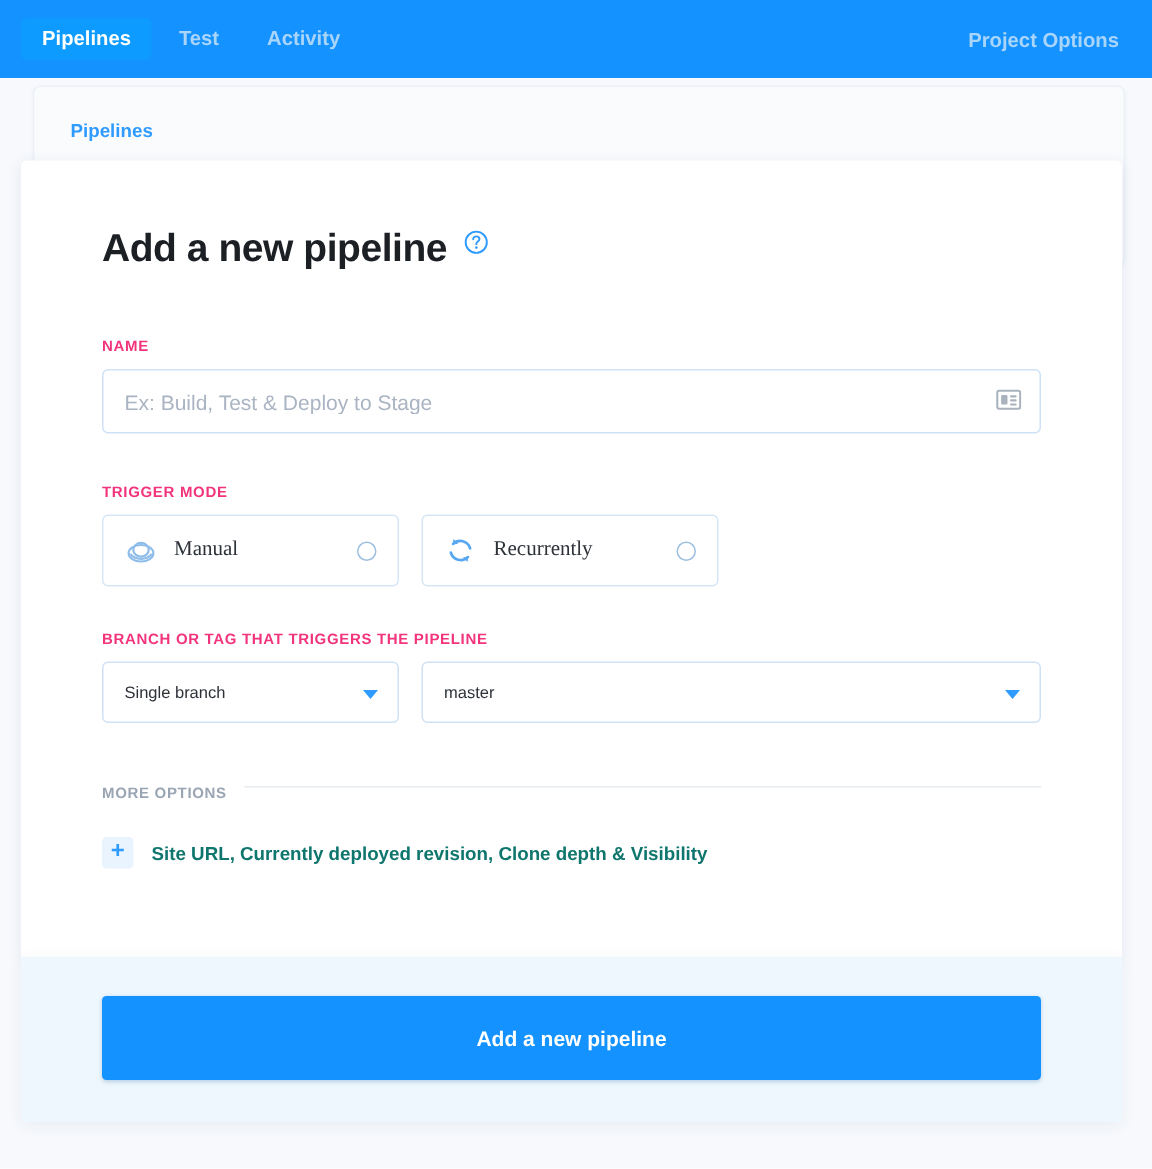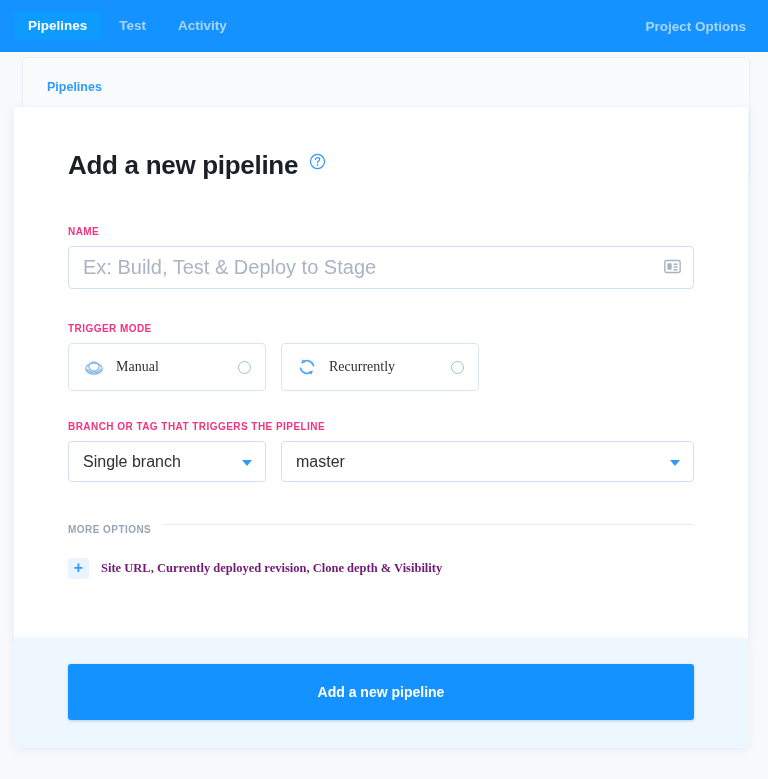--- a/index.html
+++ b/index.html
@@ -133,21 +133,21 @@
     height: 43px;
     margin-bottom: 34px;
   }
   .name-input {
     width: 100%;
     height: 43px;
     border: 1px solid #cfe2f5;
     border-radius: 4px;
     background: #fff;
     font-family: "Liberation Sans", sans-serif;
-    font-size: 20px;
+    font-size: 14px;
     color: #39404a;
     padding: 0 40px 0 14px;
     outline: none;
   }
   .name-input::placeholder { color: #aab4c2; }
   .name-icon {
     position: absolute;
     right: 13px;
     top: 13px;
     width: 17px;
@@ -206,21 +206,21 @@
     border-radius: 4px;
     background: #fff;
     display: flex;
     align-items: center;
     padding: 0 28px 0 14px;
     cursor: pointer;
   }
   .select-box.narrow { width: 198px; }
   .select-box.wide   { width: 413px; }
   .select-text {
-    font-size: 16px;
+    font-size: 11px;
     color: #2d3239;
     white-space: nowrap;
     overflow: hidden;
   }
   .caret {
     position: absolute;
     right: 13px;
     top: 18px;
     width: 0; height: 0;
     border-left: 5px solid transparent;
@@ -255,22 +255,21 @@
     color: #2f9bff;
     font-size: 16px;
     font-weight: bold;
     line-height: 19px;
     text-align: center;
     flex: none;
   }
   .more-link {
     font-size: 12.5px;
     font-weight: bold;
-    color: #701a75;
-    font-family: Liberation Serif, serif;
+    color: #0f766e;
   }
 
   
   .footer {
     position: absolute;
     left: 14px;
     top: 638px;
     width: 734px;
     height: 110px;
     background: #eef7fd;

